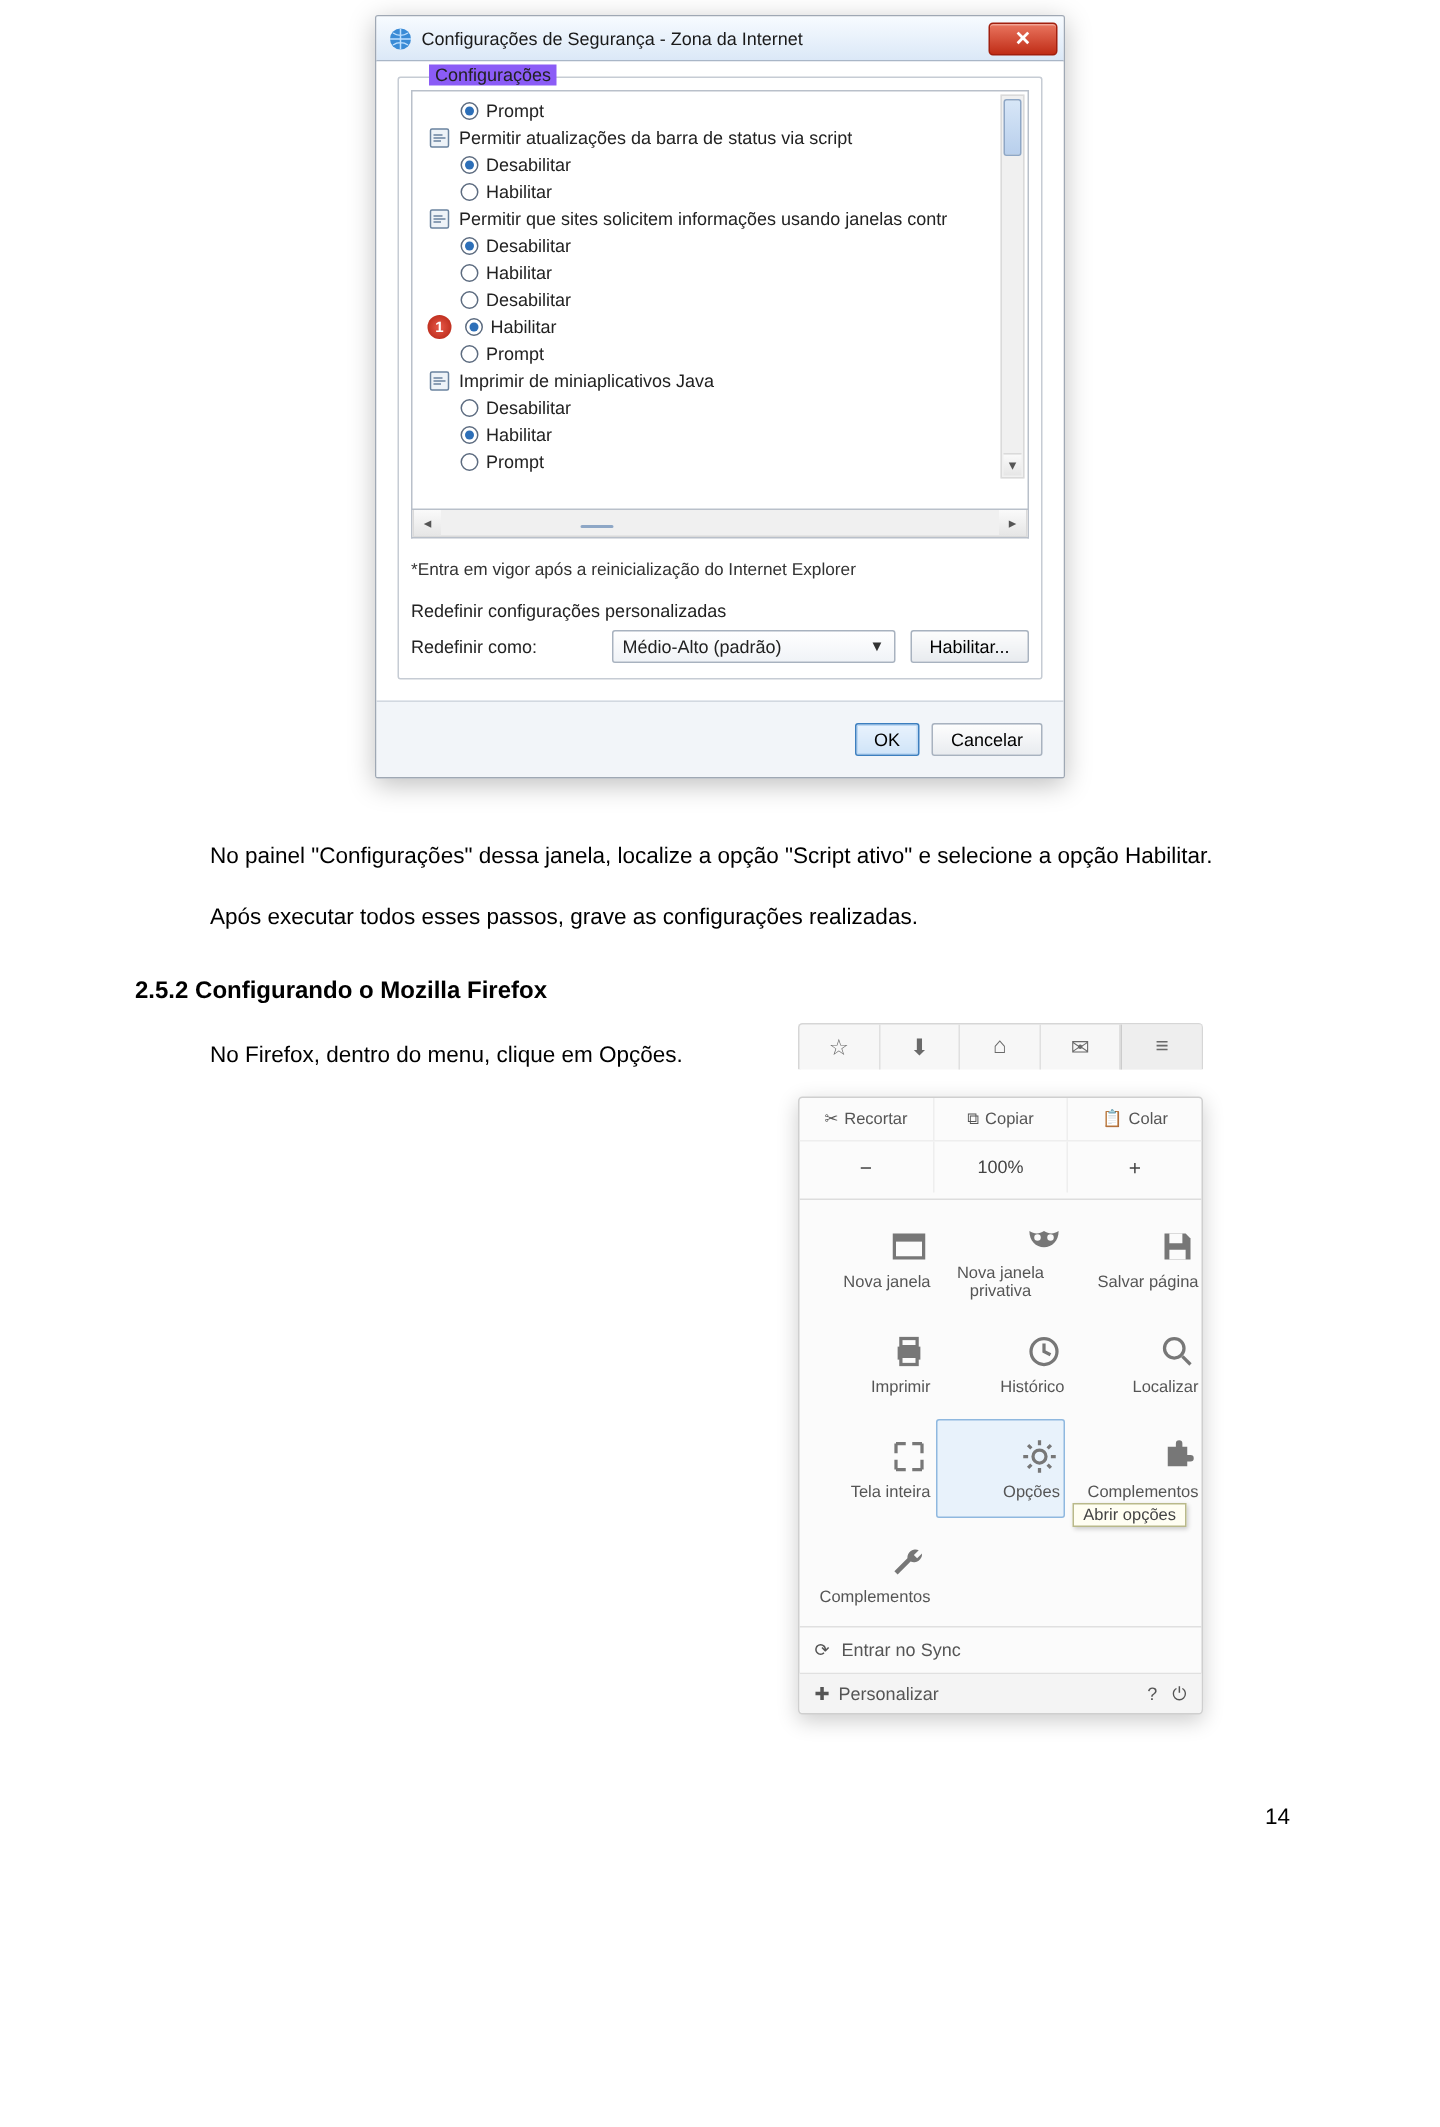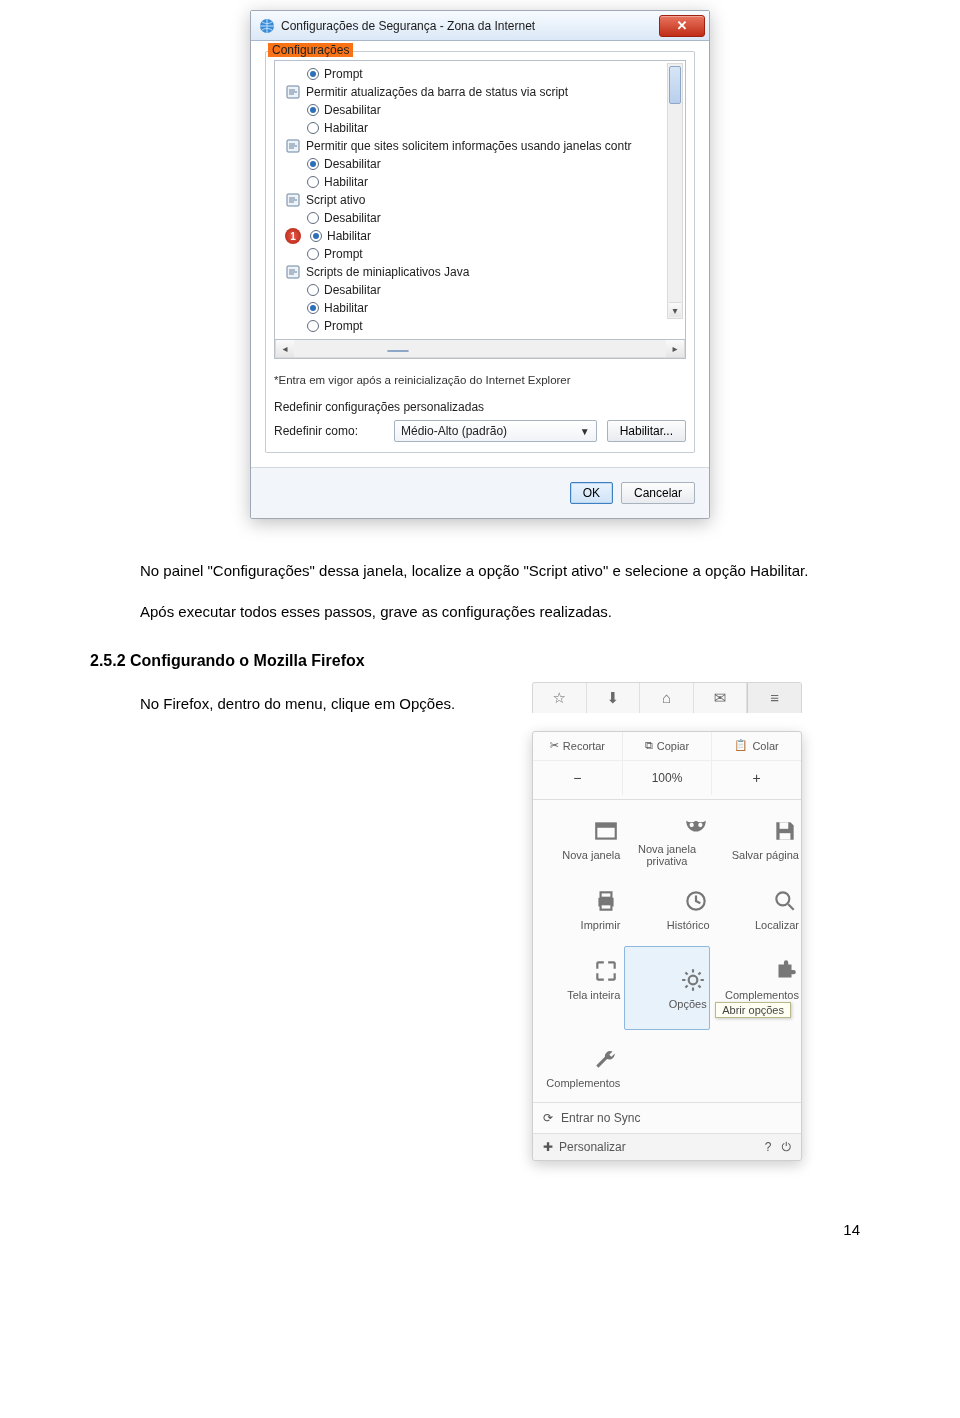--- a/index.html
+++ b/index.html
@@ -25,21 +25,21 @@
   .close-btn {
     width: 46px; height: 22px; margin-right: 4px; border-radius: 3px;
     background: linear-gradient(#e9755f,#c02d17);
     display: flex; align-items: center; justify-content: center;
     border: 1px solid #a11f0e; box-shadow: inset 0 1px 0 rgba(255,255,255,.35);
   }
   .close-x { color: #fff; font-weight: bold; font-size: 13px; line-height: 1; }
 
   .dialog-body { padding: 10px 14px 14px 14px; background: #fff; }
   .groupbox { border: 1px solid #c6ccd4; border-radius: 2px; padding: 8px 8px 10px 8px; position: relative; }
-  .group-legend { position: absolute; top: -9px; left: 2px; background: #f97316; padding: 0 4px; font-size: 12px; }
+  .group-legend { position: absolute; top: -9px; left: 20px; background: #8b5cf6; padding: 0 4px; font-size: 12px; }
 
   .listbox { border: 1px solid #b9c0ca; background: #fff; padding: 4px 0 4px 6px; height: 280px; overflow: hidden; position: relative; }
   .list-scrollbar { position: absolute; right: 2px; top: 2px; bottom: 20px; width: 16px; background: #f0f0f0; border: 1px solid #dadada; }
   .list-scrollbar .thumb { position: absolute; right: 1px; left: 1px; top: 2px; height: 38px; background: linear-gradient(#d7e6f7,#b8cfec); border: 1px solid #8ea7c6; border-radius: 2px; }
   .list-scrollbar .down { position: absolute; bottom: 1px; left: 1px; right: 1px; height: 15px; display:flex; align-items:center; justify-content:center; color:#555; background: linear-gradient(#fafafa,#e6e6e6); border-top:1px solid #dadada; font-size:10px;}
   .hscroll { height: 18px; display: flex; align-items: center; border: 1px solid #dadada; border-top: none; background: #f0f0f0; }
   .hscroll .arrow { width: 18px; height: 100%; display:flex;align-items:center;justify-content:center; color:#555; background: linear-gradient(#fafafa,#e6e6e6); font-size:10px;}
   .hscroll .track { flex: 1; position: relative; }
   .hscroll .track .thumb2 { position:absolute; left:25%; width:22px; top:1px; bottom:1px; background: linear-gradient(#d7e6f7,#b8cfec); border:1px solid #8ea7c6; border-radius:2px;}
   .htrack-wrap { border:1px solid #b9c0ca; border-top:none; }
@@ -51,21 +51,21 @@
   .radio.sel::after { content:""; width:6px; height:6px; border-radius:50%; background:#2d6fb8; }
   .cat-icon { width:16px; height:16px; color:#5b6b7f; }
   .red-badge { width:16px; height:16px; border-radius:50%; background: radial-gradient(#e85a4a,#b01f0f); color:#fff; font-size:10px; font-weight:bold; display:inline-flex; align-items:center; justify-content:center; margin-left:-22px; margin-right:4px; }
   .list-label { font-size: 12px; }
 
   .note { margin-top: 15px; font-size: 11.5px; color:#333; }
   .reset-section { margin-top: 14px; }
   .reset-title { font-size: 12px; margin-bottom: 6px; }
   .reset-row { display:flex; align-items:center; gap: 10px; }
   .reset-label { width: 110px; font-size:12px; }
-  .dropdown { flex:1; height:22px; border:1px solid #a8b2bf; background: linear-gradient(#fff,#f0f3f7); border-radius:2px; display:flex; align-items:center; justify-content:space-between; padding:0 6px; font-size:12px; }
+  .dropdown { flex:1; height:22px; border:1px solid #a8b2bf; background: linear-gradient(#fff,#f0f3f7); border-radius:2px; display:flex; align-items:center; justify-content:space-between; padding:0 6px; font-size:12px;margin-left:14px; }
   .dropdown .caret { font-size:10px; color:#333; }
   .btn { height:22px; padding:0 12px; border:1px solid #a8b2bf; background: linear-gradient(#fdfdfd,#e8ebef); border-radius:2px; font-size:12px; display:inline-flex; align-items:center; }
 
   .dialog-actions { display:flex; justify-content:flex-end; gap:8px; padding:14px 14px 14px; background:#f2f5f9; border-top:1px solid #d2d8e0;}
   .btn.primary { border:1px solid #3d7fbf; background: linear-gradient(#e9f3fd,#cfe4f8); box-shadow: inset 0 0 0 1px #bcd8f4; }
 
   
   .para { margin: 0 60px 18px 50px; line-height: 1.55; text-align: justify; text-indent: 50px; }
   h3.section { margin: 28px 60px 12px 50px; font-size: 16px; font-weight: bold; }
 
@@ -82,21 +82,21 @@
   .ff-strip { display:flex; }
   .ff-strip .sbtn { flex:1; height:28px; display:flex; align-items:center; justify-content:center; gap:4px; font-size:11px; color:#555; }
   .ff-strip .sbtn.mid { border-left:1px solid #eee; border-right:1px solid #eee; }
   .zoomrow { display:flex; border-top:1px solid #eee; }
   .zoomrow .zc { flex:1; height:34px; display:flex; align-items:center; justify-content:center; font-size:14px; color:#444; }
   .zoomrow .zc.mid { border-left:1px solid #eee; border-right:1px solid #eee; font-size:12px; }
   .ff-sep { height:1px; background:#ddd; margin:4px 0; }
   .grid3 { display:grid; grid-template-columns: repeat(3,1fr); }
   .gcell { height:70px; display:flex; flex-direction:column; align-items:flex-end; justify-content:center; gap:4px; color:#555; font-size:11px; text-align:center; padding:4px 2px; }
   .gcell .gico { width:28px; height:28px; display:flex; align-items:center; justify-content:center; color:#6a6a6a; }
-  .gcell.selected { background:#e8f2fb; border:1px solid #8fb8df; border-radius:2px; margin:2px; height:84px; }
+  .gcell.selected { background:#e8f2fb; border:1px solid #8fb8df; border-radius:2px; margin:2px; height:66px; }
   .tooltip { position:absolute; font-size:11px; background:#fffef2; border:1px solid #b9b98a; padding:1px 6px; box-shadow:1px 1px 3px rgba(0,0,0,.2); }
   .ff-grid-wrap { position:relative; }
   .ff-foot1 { border-top:1px solid #e0e0e0; padding:8px 10px; display:flex; align-items:center; gap:8px; color:#555; }
   .ff-foot2 { border-top:1px solid #e0e0e0; padding:6px 10px; display:flex; align-items:center; justify-content:space-between; color:#555; background:#f4f4f4; border-bottom-left-radius:3px; border-bottom-right-radius:3px;}
   .ff-foot2 .right { display:flex; gap:10px; }
 
   .page-num { text-align:right; margin: 60px 60px 20px 0; font-size:15px; }
 </style>
 </head>
 <body>
@@ -157,47 +157,40 @@
             </div>
           <div class="list-row lvl2">
               <span class="radio sel"></span>
               <span class="list-label">Desabilitar</span>
             </div>
           <div class="list-row lvl2">
               <span class="radio"></span>
               <span class="list-label">Habilitar</span>
             </div>
 
+          <div class="list-row lvl2">
+              <span class="radio"></span>
+              <span class="list-label">Desabilitar</span>
+            </div>
+          <div class="list-row lvl2">
+              <span class="red-badge">1</span>
+              <span class="radio sel"></span>
+              <span class="list-label">Habilitar</span>
+            </div>
+          <div class="list-row lvl2">
+              <span class="radio"></span>
+              <span class="list-label">Prompt</span>
+            </div>
+
           <div class="list-row lvl1">
               <svg class="cat-icon" viewBox="0 0 16 16">
                 <rect x="2" y="2" width="12" height="12" rx="1" fill="#eef3f8" stroke="#6a839f"></rect>
                 <path d="M4 6h6M4 8h8M4 10h5" stroke="#6a839f" stroke-width="1"></path>
               </svg>
-              <span class="list-label">Script ativo</span>
-            </div>
-          <div class="list-row lvl2">
-              <span class="radio"></span>
-              <span class="list-label">Desabilitar</span>
-            </div>
-          <div class="list-row lvl2">
-              <span class="red-badge">1</span>
-              <span class="radio sel"></span>
-              <span class="list-label">Habilitar</span>
-            </div>
-          <div class="list-row lvl2">
-              <span class="radio"></span>
-              <span class="list-label">Prompt</span>
-            </div>
-
-          <div class="list-row lvl1">
-              <svg class="cat-icon" viewBox="0 0 16 16">
-                <rect x="2" y="2" width="12" height="12" rx="1" fill="#eef3f8" stroke="#6a839f"></rect>
-                <path d="M4 6h6M4 8h8M4 10h5" stroke="#6a839f" stroke-width="1"></path>
-              </svg>
-              <span class="list-label">Scripts de miniaplicativos Java</span>
+              <span class="list-label">Imprimir de miniaplicativos Java</span>
             </div>
           <div class="list-row lvl2">
               <span class="radio"></span>
               <span class="list-label">Desabilitar</span>
             </div>
           <div class="list-row lvl2">
               <span class="radio sel"></span>
               <span class="list-label">Habilitar</span>
             </div>
           <div class="list-row lvl2">

